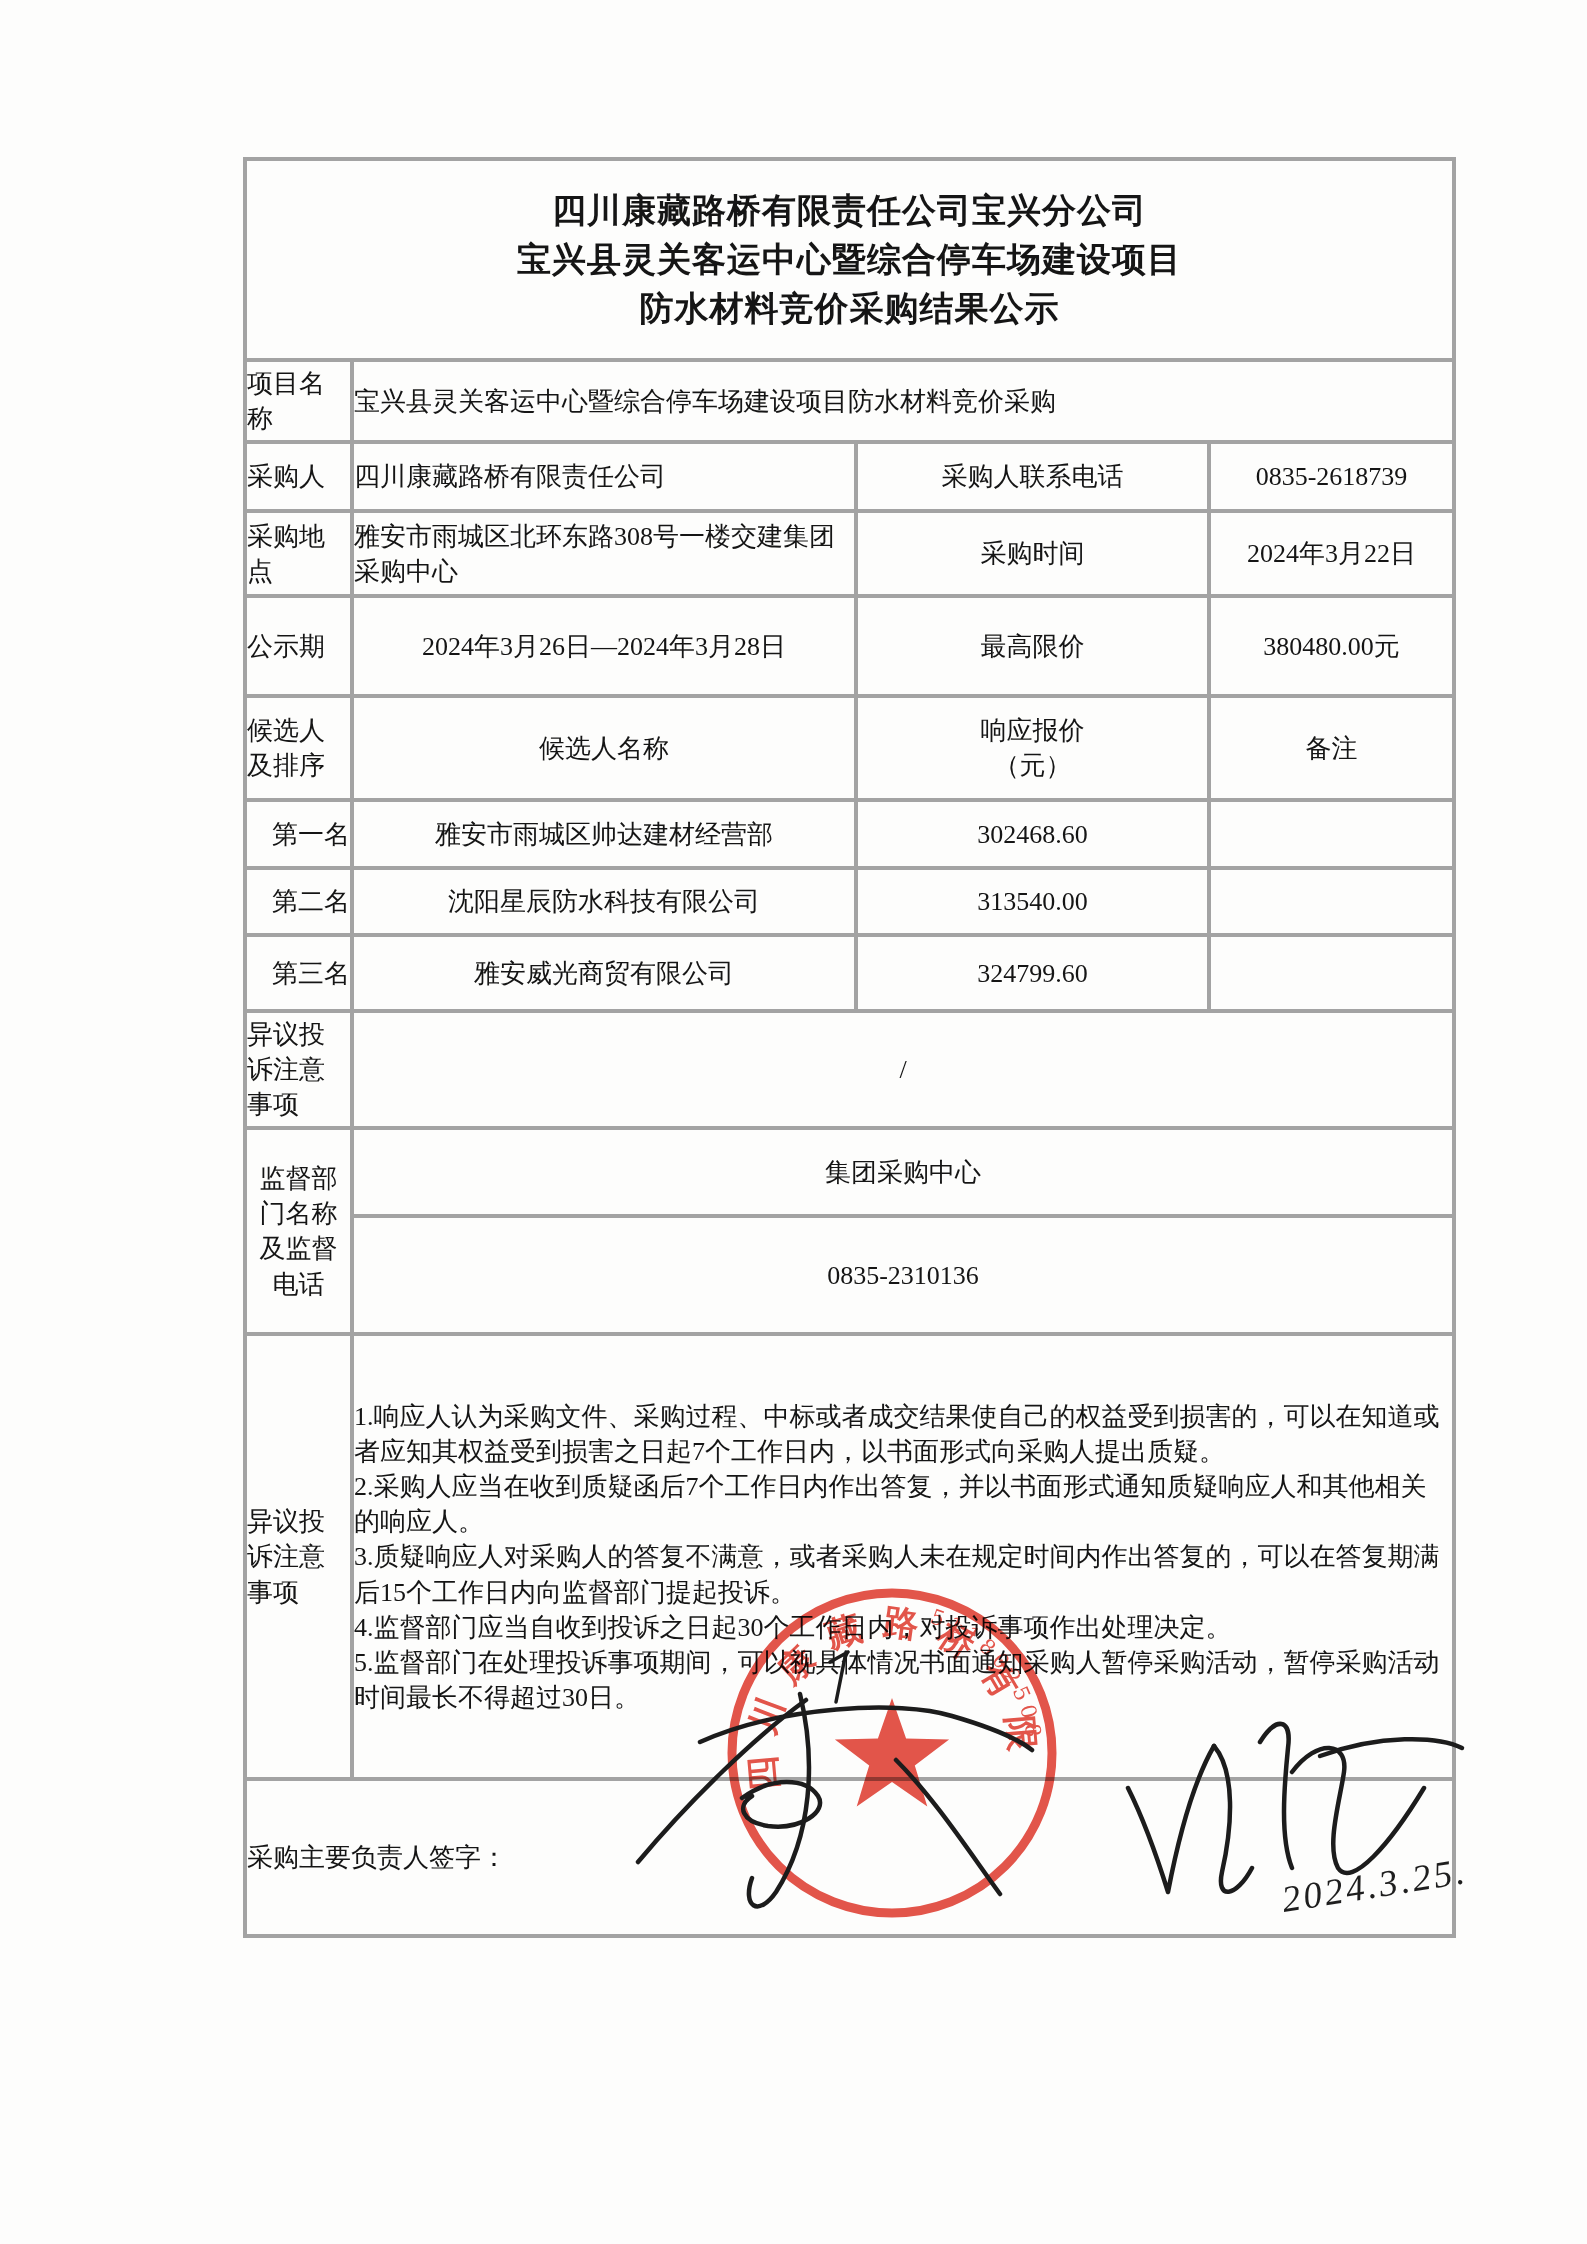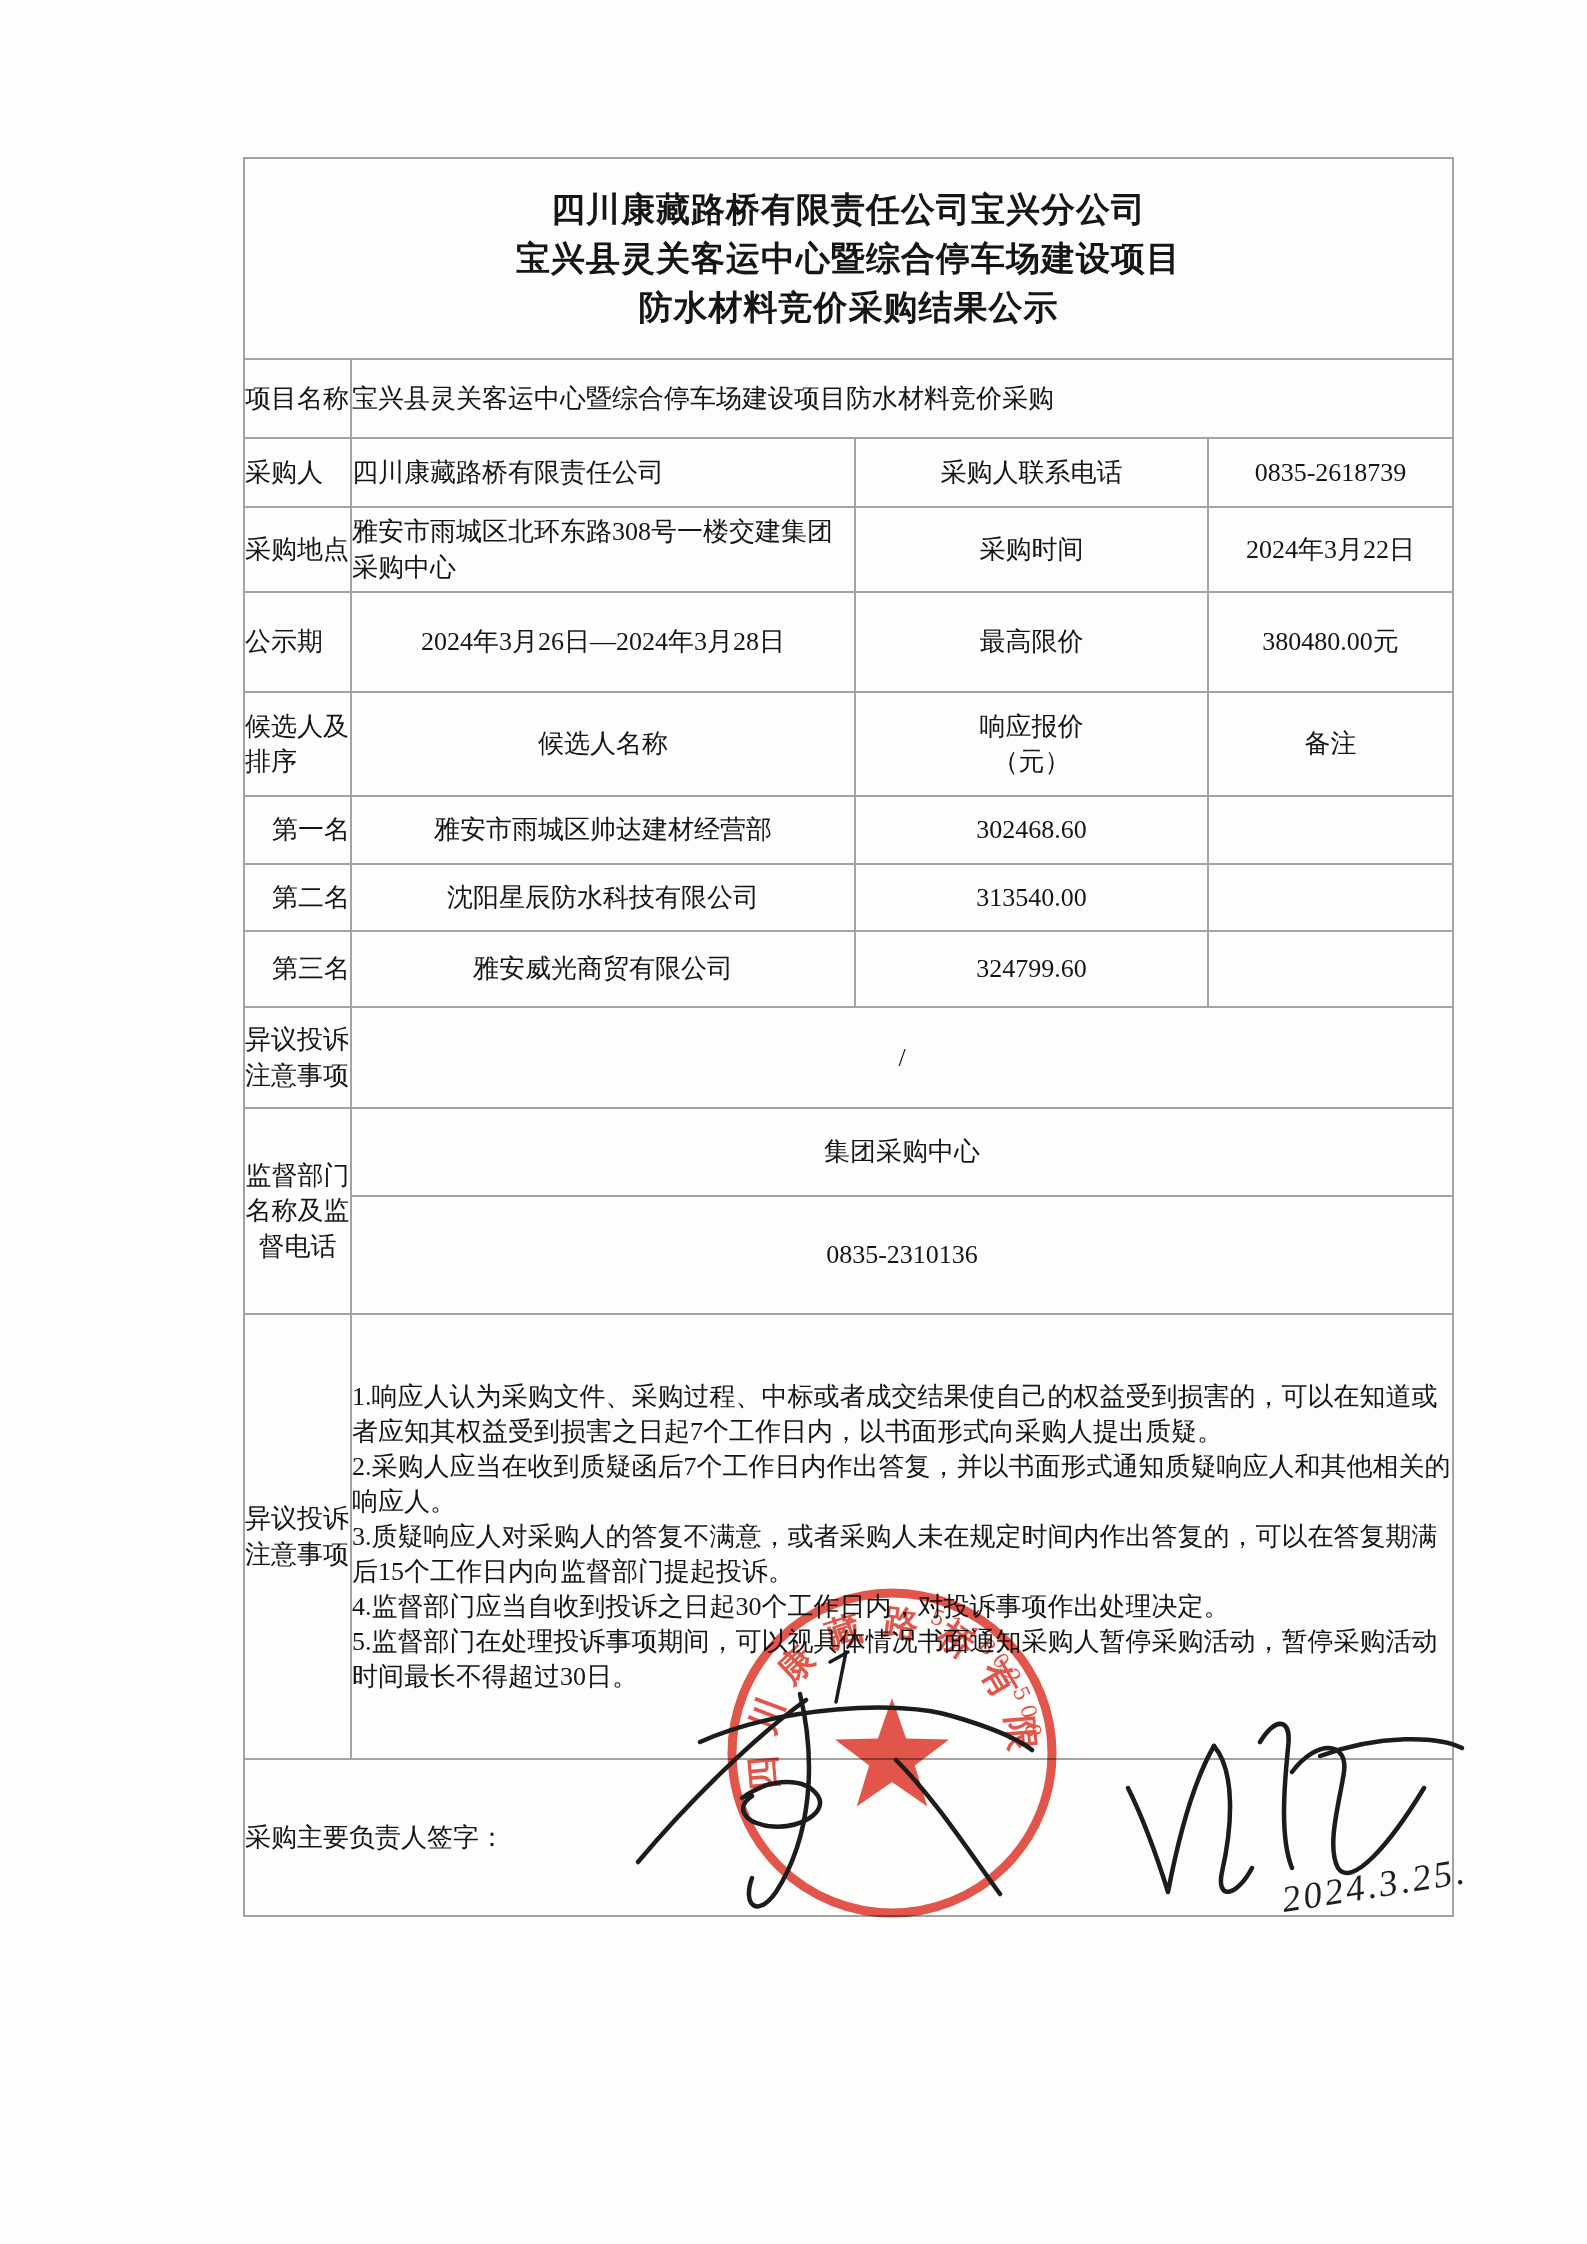--- a/index.html
+++ b/index.html
@@ -11,21 +11,21 @@
     color:#151515;
     overflow:hidden;
   }
   table.doc{
     position:absolute;left:243px;top:157px;
     width:1209px;
     border-collapse:collapse;
     table-layout:fixed;
   }
   table.doc td{
-    border:2px solid #a3a3a3;
+    border:4px solid #a3a3a3;
     font-size:26px;
     line-height:1.35;
     vertical-align:middle;
     padding:4px 0;
     word-break:break-all;
     overflow:hidden;
   }
   .title-cell{text-align:center;}
   .title-cell div{
     font-weight:bold;

